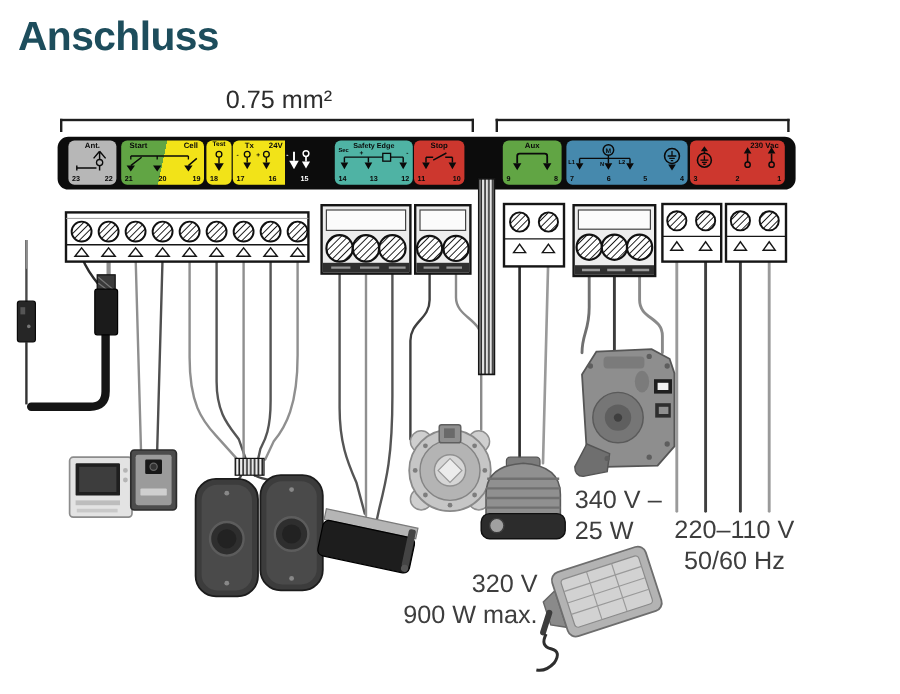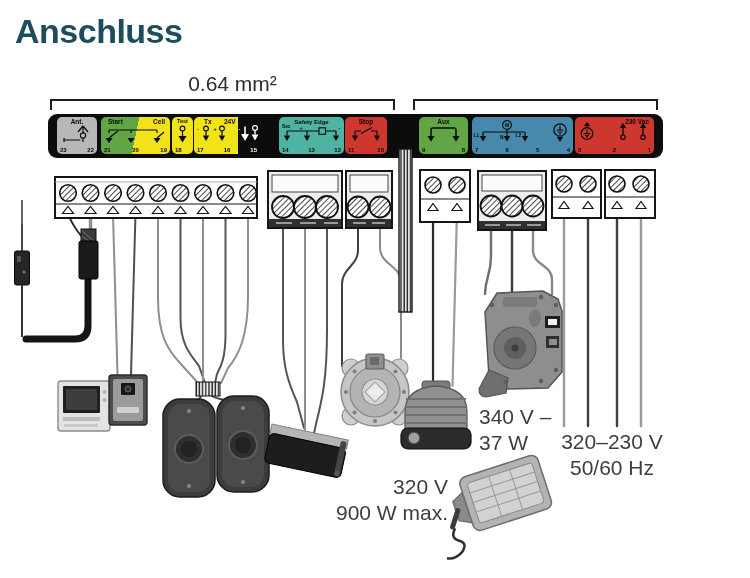--- a/index.html
+++ b/index.html
@@ -31,21 +31,21 @@
   .note.right{text-align:right;}
   svg text{font-family:"Liberation Sans","DejaVu Sans",sans-serif;font-weight:bold;}
 </style>
 </head>
 <body>
 
 <div class="canvas">
 
   <div class="title">Anschluss</div>
 
-  <div class="bracket-label" style="left:160px;">0.64 mm²</div>
+  <div class="bracket-label" style="left:160px;">0.75 mm²</div>
   <div class="bracket" style="left:50px;width:341px;"></div>
   <div class="bracket" style="left:413px;width:241px;"></div>
 
   <div class="strip">
 
     <div class="sec sec-gray" style="left:9px;width:40px;">
       <span class="lbl c">Ant.</span>
       <svg class="sym" viewBox="0 0 40 24">
         <path d="M26,3 L21,9 M26,3 L31,9 M26,3 V10" stroke="#0a0a0a" stroke-width="1.2" fill="none"></path>
         <circle cx="26" cy="12.5" r="2.6" fill="none" stroke="#0a0a0a" stroke-width="1.1"></circle>
@@ -457,24 +457,24 @@
       <path d="M-10,30 L-20,44" stroke="#3c3c3c" stroke-width="5" stroke-linecap="round"></path>
       <path d="M-18,46 q-8,8 0,13 q8,5 -1,12 q-9,5 -16,1" fill="none" stroke="#2e2e2e" stroke-width="2.5"></path>
       <rect x="0" y="0" width="82" height="56" rx="7" fill="#b3b3b3" stroke="#6e6e6e" stroke-width="1.5"></rect>
       <rect x="7" y="7" width="68" height="42" rx="3" fill="#d2d2d2" stroke="#8a8a8a" stroke-width="1"></rect>
       <path d="M7,17 H75 M7,27 H75 M7,37 H75 M30,7 V49 M52,7 V49" stroke="#9a9a9a" stroke-width="1"></path>
     </g>
   </svg>
 
   <div class="note" style="left:479px;top:404px;">
     <div>340 V –</div>
-    <div>37 W</div>
+    <div>25 W</div>
   </div>
   <div class="note center" style="left:548px;top:429px;width:128px;">
-    <div>320–230 V</div>
+    <div>220–110 V</div>
     <div>50/60 Hz</div>
   </div>
   <div class="note right" style="left:326px;top:474px;width:122px;">
     <div>320 V</div>
     <div>900 W max.</div>
   </div>
 
 </div>
 
 </body></html>

